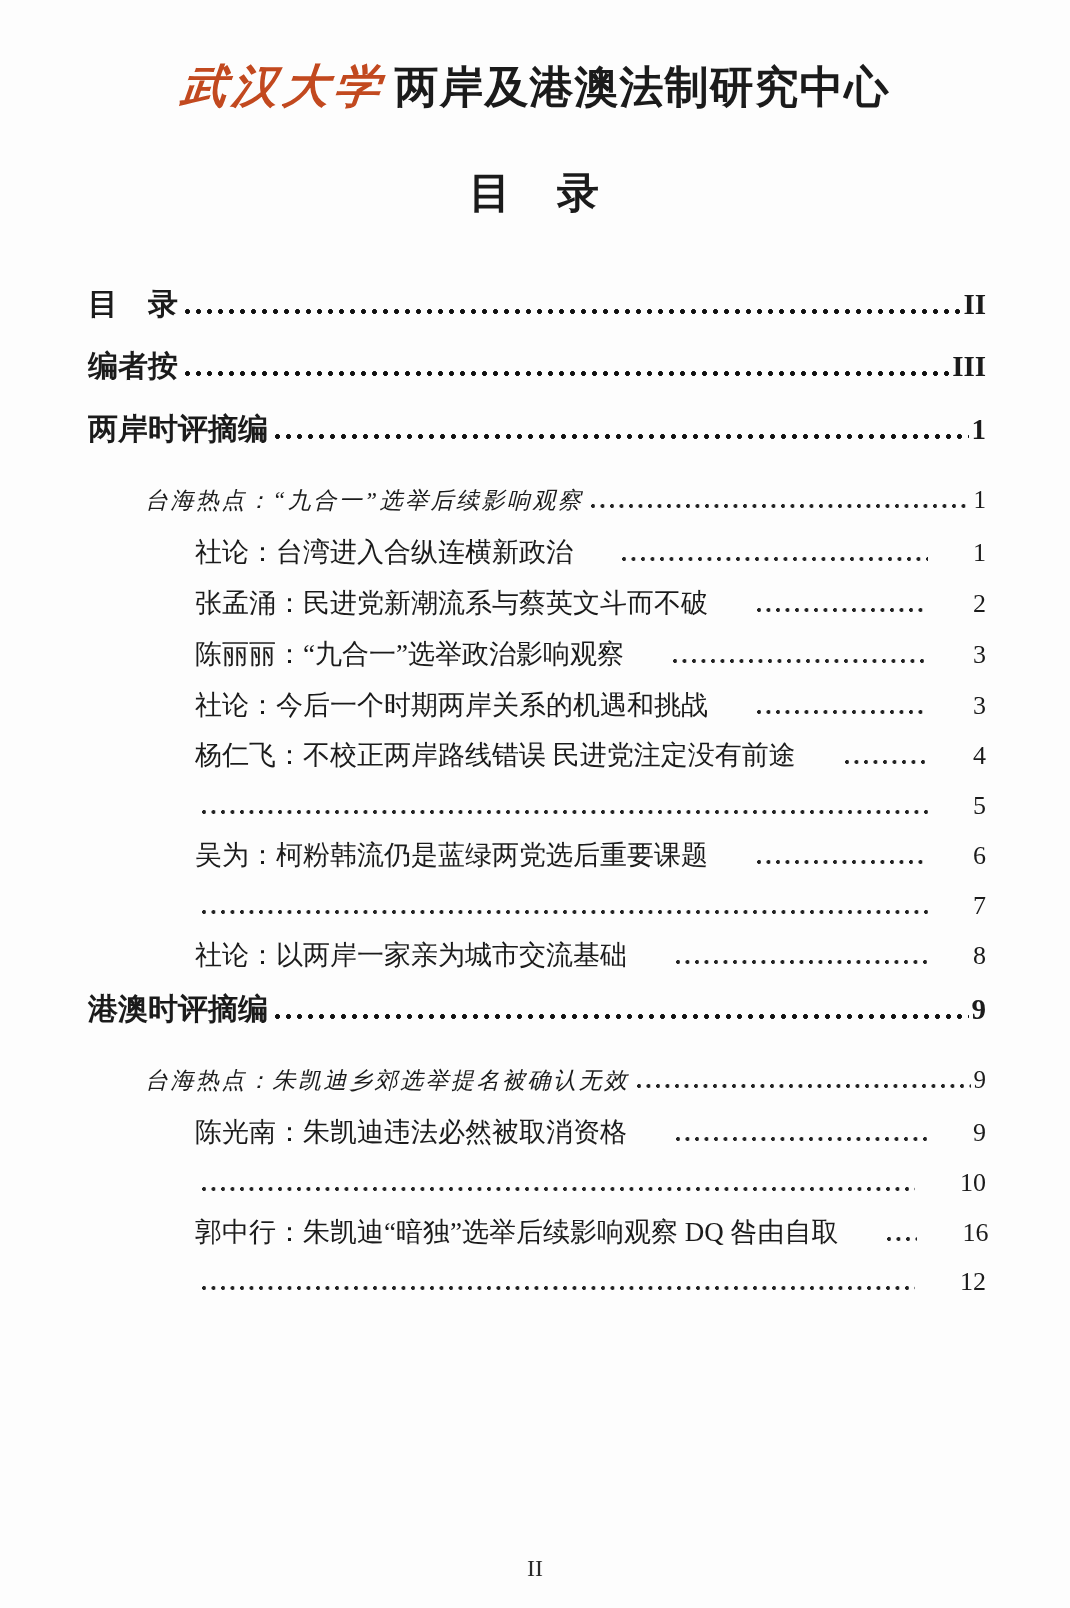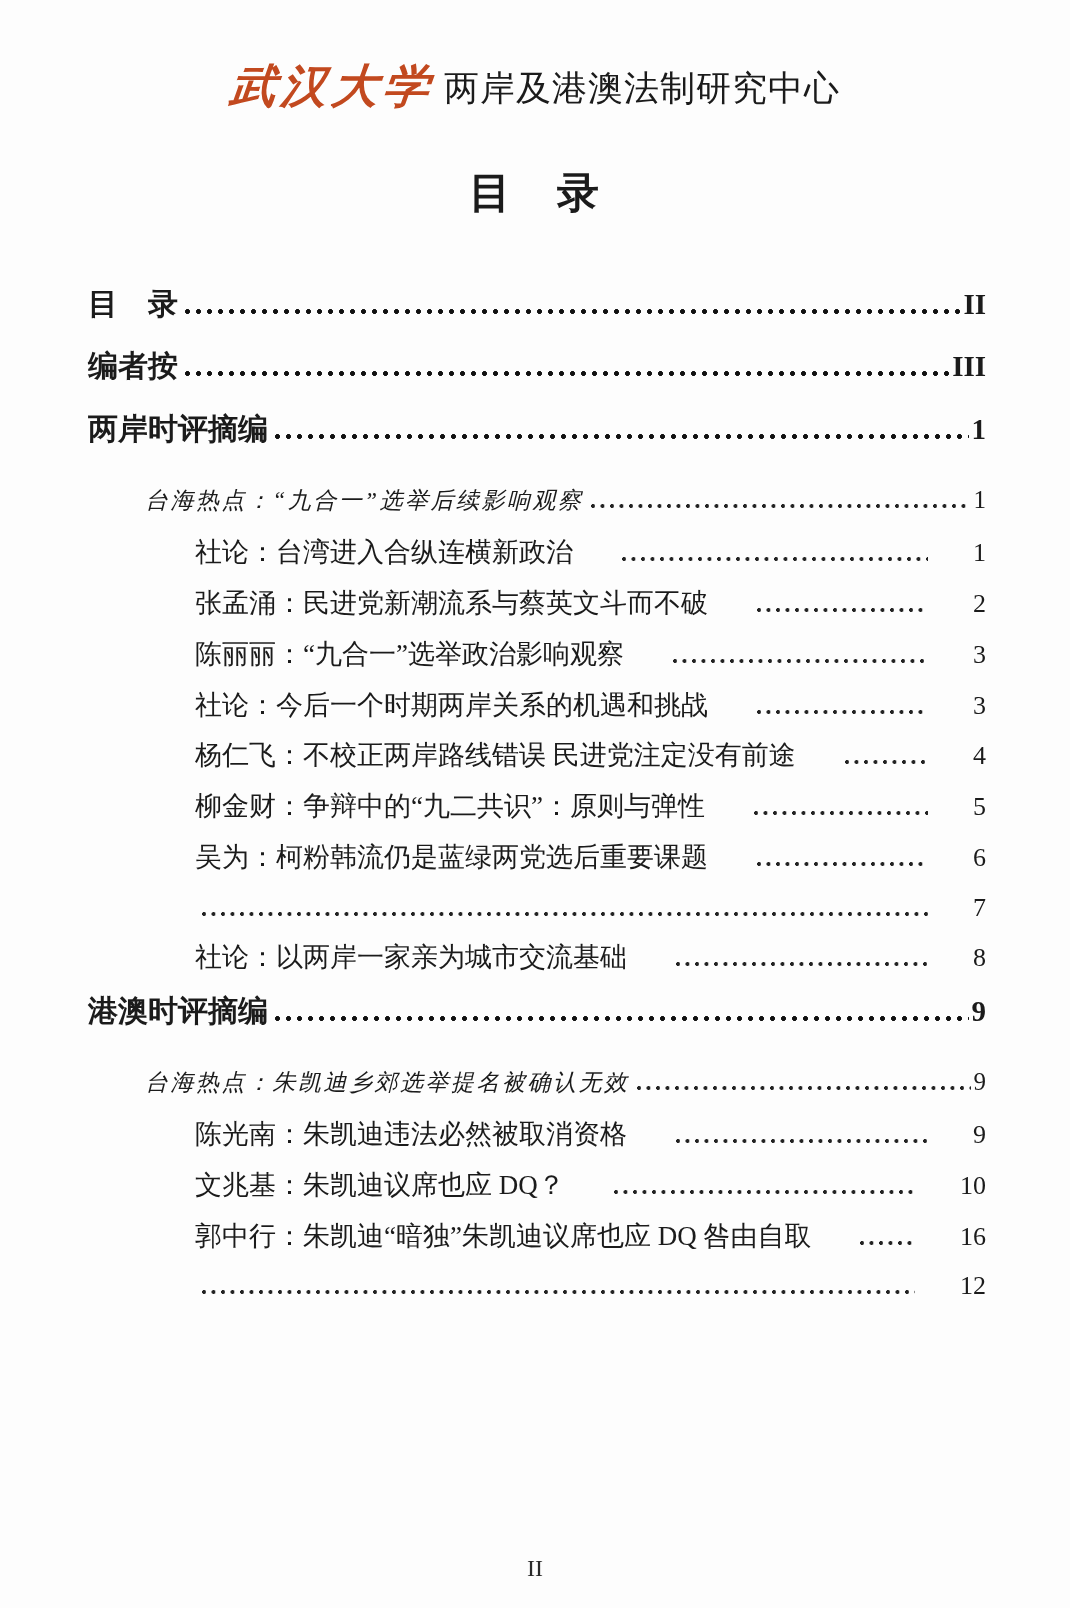--- a/index.html
+++ b/index.html
@@ -31,22 +31,22 @@
     font-family: "Liberation Serif", "DejaVu Serif", serif;
     font-style: italic;
     font-weight: bold;
     font-size: 46px;
     letter-spacing: 5px;
     transform: skewX(-6deg);
     line-height: 1;
   }
   .org-name {
     font-family: "Liberation Sans", "DejaVu Sans", sans-serif;
-    font-weight: normal;
-    font-size: 35px;
+    font-weight: bold;
+    font-size: 44px;
     letter-spacing: 1px;
     line-height: 1;
   }
 
   
   .doc-title {
     position: absolute;
     top: 172px; left: 0; right: 0;
     margin: 0;
     text-align: center;
@@ -190,21 +190,20 @@
     <span class="label">社论：今后一个时期两岸关系的机遇和挑战</span>
     <span class="dots"></span>
     <span class="pagenum">3</span>
   </div>
       <div class="toc-row lv3">
     <span class="label">杨仁飞：不校正两岸路线错误 民进党注定没有前途</span>
     <span class="dots"></span>
     <span class="pagenum">4</span>
   </div>
       <div class="toc-row lv3">
-    <span class="label">柳金财：争辩中的“九二共识”：原则与弹性</span>
     <span class="dots"></span>
     <span class="pagenum">5</span>
   </div>
       <div class="toc-row lv3">
     <span class="label">吴为：柯粉韩流仍是蓝绿两党选后重要课题</span>
     <span class="dots"></span>
     <span class="pagenum">6</span>
   </div>
       <div class="toc-row lv3">
     <span class="dots"></span>
@@ -224,26 +223,25 @@
     <span class="label">台海热点：朱凯迪乡郊选举提名被确认无效</span>
     <span class="dots"></span>
     <span class="pagenum">9</span>
   </div>
       <div class="toc-row lv3">
     <span class="label">陈光南：朱凯迪违法必然被取消资格</span>
     <span class="dots"></span>
     <span class="pagenum">9</span>
   </div>
       <div class="toc-row lv3">
-    <span class="label">文兆基：朱凯迪议席也应 DQ？ </span>
     <span class="dots"></span>
     <span class="pagenum">10</span>
   </div>
       <div class="toc-row lv3">
-    <span class="label">郭中行：朱凯迪“暗独”朱凯迪议席也应 DQ 咎由自取</span>
+    <span class="label">郭中行：朱凯迪“暗独”选举后续影响观察 DQ 咎由自取</span>
     <span class="dots"></span>
     <span class="pagenum">16</span>
   </div>
       <div class="toc-row lv3">
     <span class="dots"></span>
     <span class="pagenum">12</span>
   </div>
     </div>
 
   <div class="footer-pagenum">II</div>

